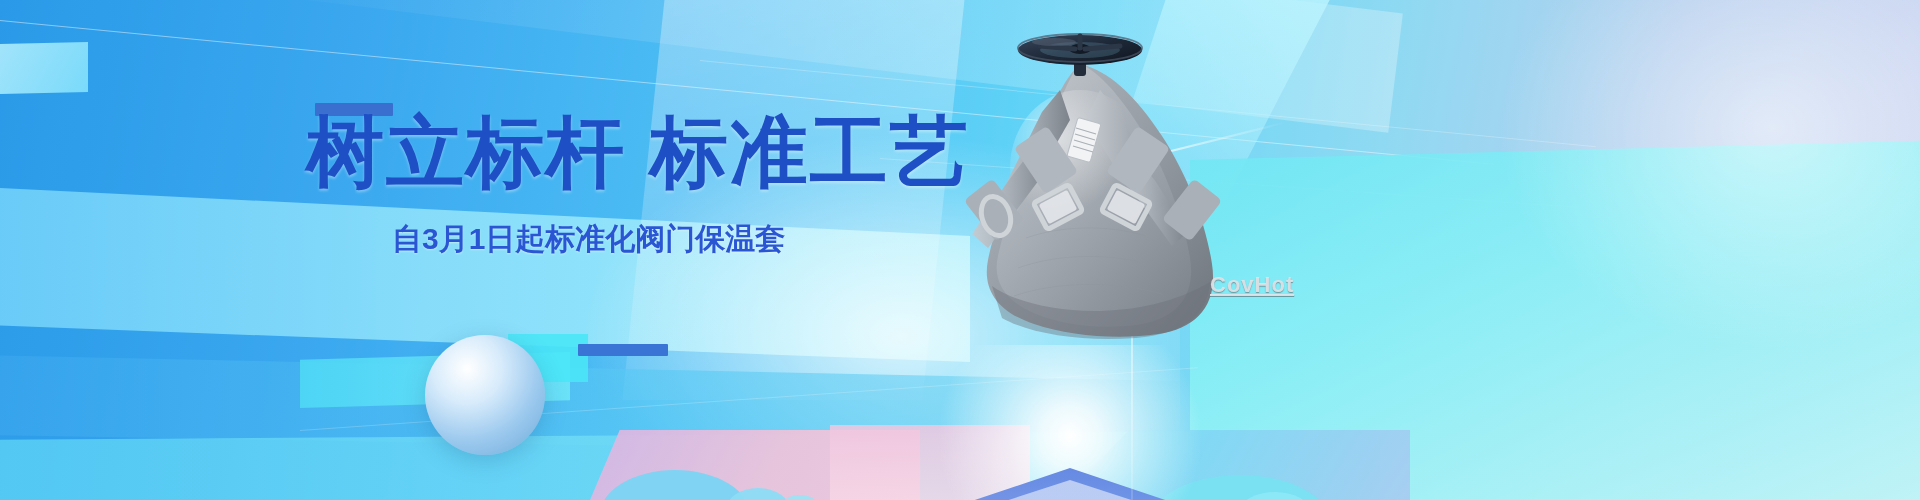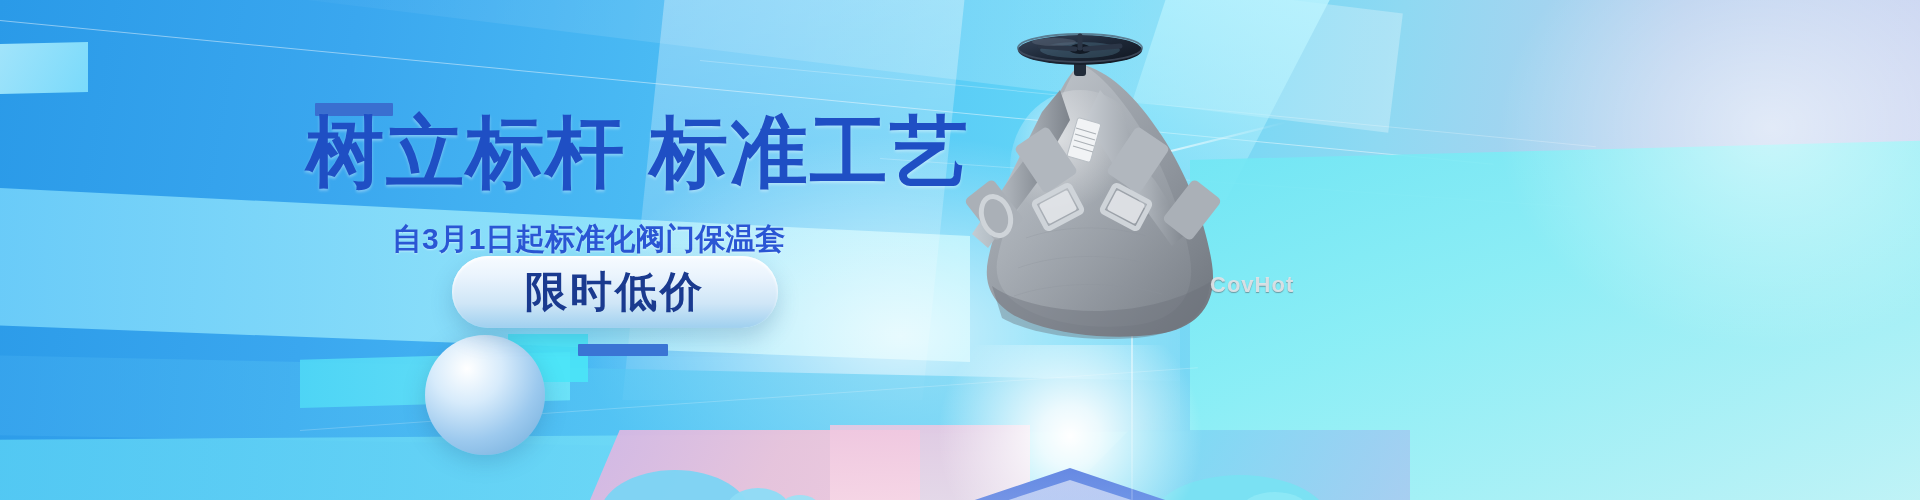--- a/index.html
+++ b/index.html
@@ -198,20 +198,21 @@
 
   
   .product{position:absolute;left:930px;top:28px;width:330px;height:330px;}
   .product svg{display:block;}
   .covhot{
     position:absolute;left:1210px;top:272px;
     font-size:22px;font-weight:700;letter-spacing:1px;
     color:rgba(225,228,232,.92);
     text-shadow:0 1px 1px rgba(80,85,92,.55);
     white-space:nowrap;
+    text-decoration:underline;
   }
 </style>
 </head>
 <body>
 
 <div id="banner">
 
   <div class="bgwrap">
     <div class="band band-a"></div>
     <div class="band band-b"></div>
@@ -346,18 +347,15 @@
         <ellipse cx="124" cy="14" rx="22" ry="4" fill="#5a6678" opacity=".5"></ellipse>
       </g>
     </svg>
   </div>
   <div class="covhot">CovHot</div>
 
   <div class="dash-top"></div>
   <div class="headline">树立标杆 标准工艺</div>
   <div class="subtitle">自3月1日起标准化阀门保温套</div>
 
-  <div class="cta">
-    <span class="cta-label">限时低价</span>
-  </div>
   <div class="dash-bottom"></div>
 
 </div>
 
 </body></html>

